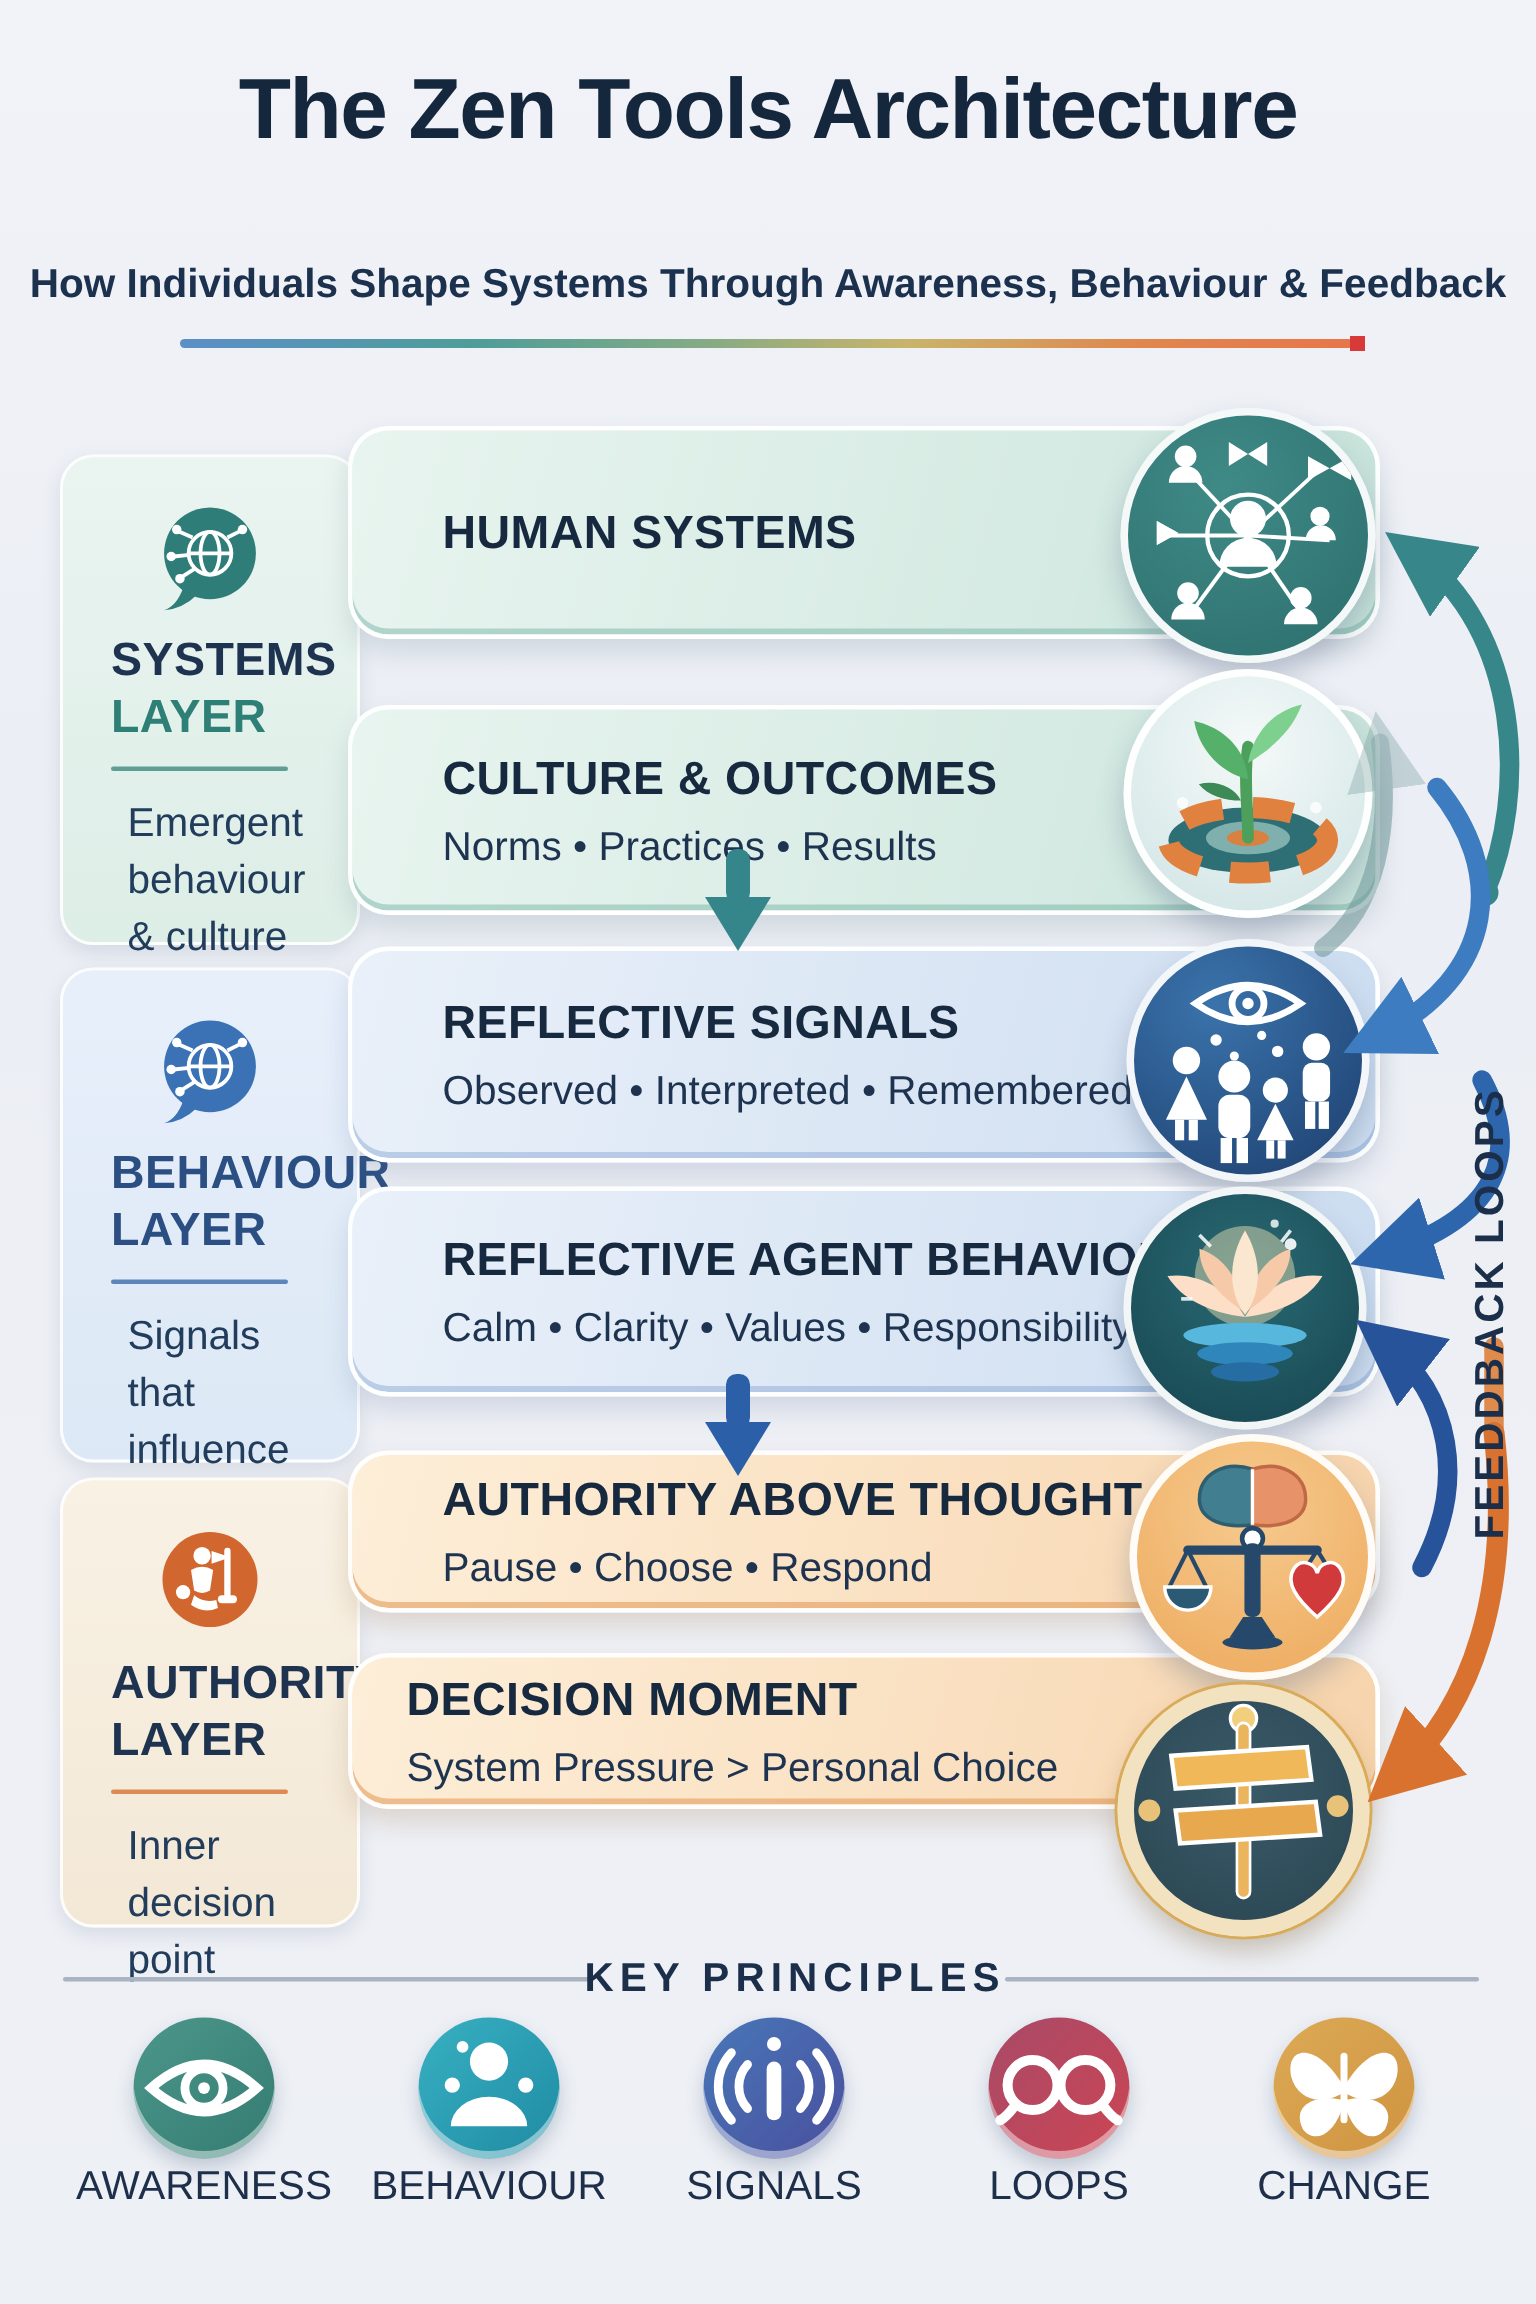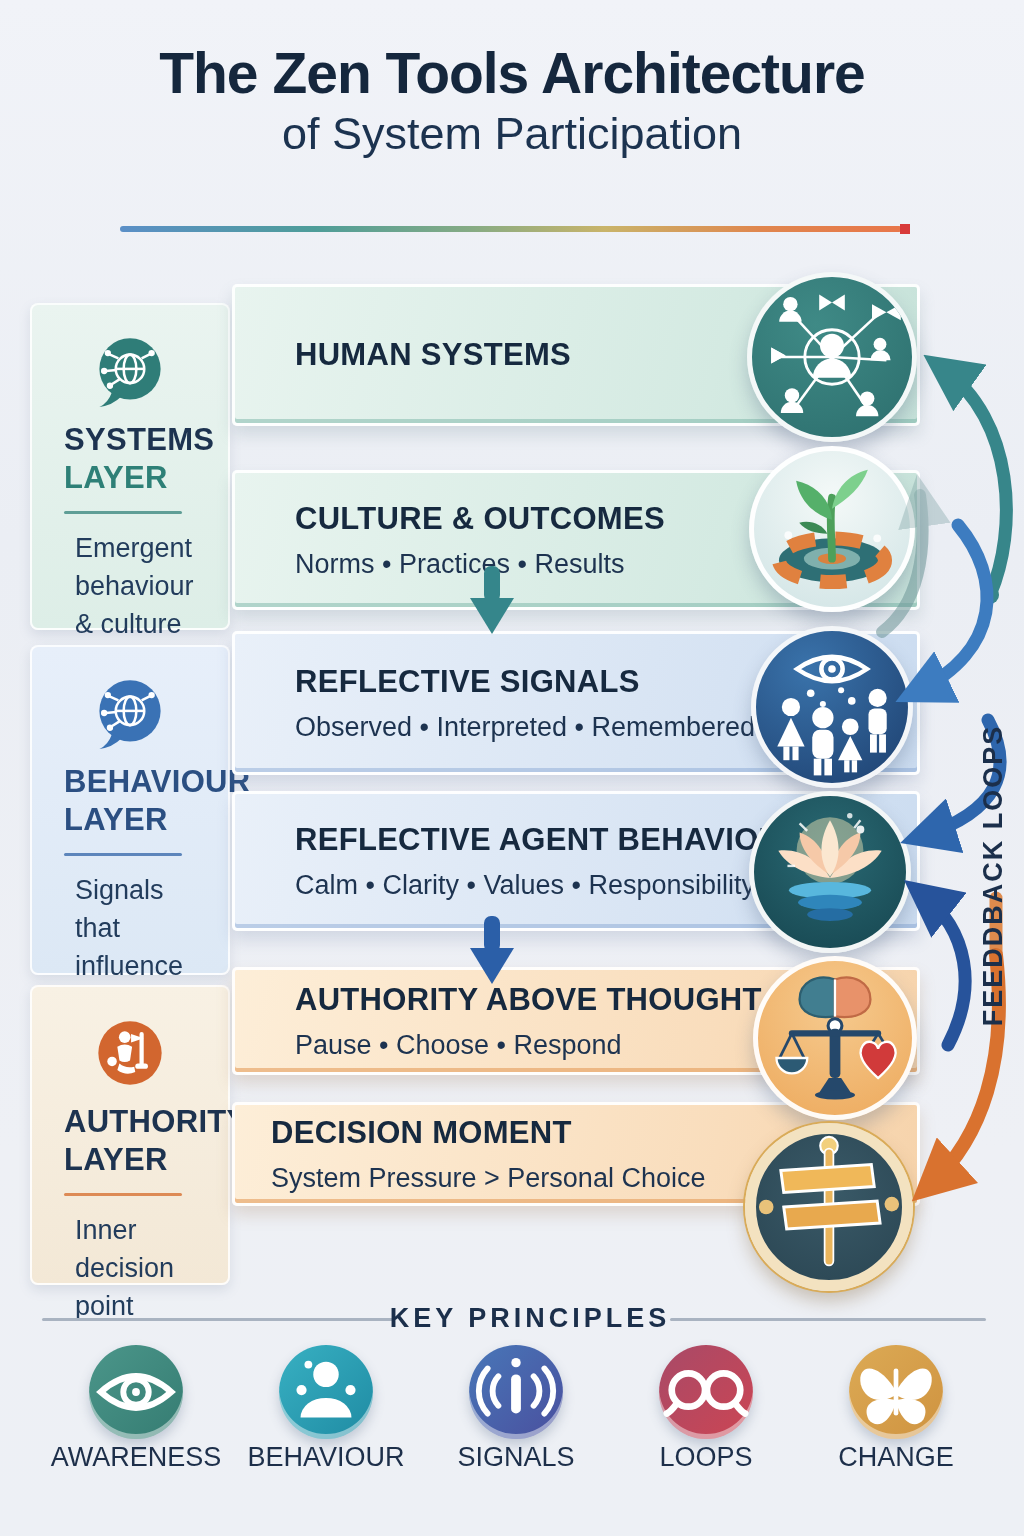--- a/index.html
+++ b/index.html
@@ -14,38 +14,38 @@
     font-size:57px; font-weight:700; letter-spacing:-1px; color:#15273d; }
   .title2 { position:absolute; top:108px; left:0; width:100%; text-align:center;
     font-size:45px; font-weight:400; color:#1c3350; }
   .subtitle { position:absolute; top:174px; left:0; width:100%; text-align:center;
     font-size:27px; font-weight:700; color:#1b314e; }
   .hdr-divider { position:absolute; top:226px; left:120px; width:782px; height:6px; border-radius:3px;
     background:linear-gradient(90deg,#5b8fc7 0%,#4e9d99 25%,#86ab84 45%,#c9b46a 62%,#e0864e 82%,#e8764a 100%); }
   .hdr-divider::after { content:""; position:absolute; right:-8px; top:-2px; width:10px; height:10px; background:#d83a3a; }
 
   
-  .layer-panel { position:absolute; left:30px; width:200px; border-radius:8px;
+  .layer-panel { position:absolute; left:40px; width:200px; border-radius:22px;
     box-shadow:0 5px 12px rgba(110,130,155,.18); border:2px solid rgba(255,255,255,.85); }
   .lp1 { top:303px; height:327px; background:linear-gradient(180deg,#eaf4f0,#ddeee7); }
   .lp2 { top:645px; height:330px; background:linear-gradient(180deg,#e7effa,#dce8f5); }
   .lp3 { top:985px; height:300px; background:linear-gradient(180deg,#f8f1e4,#f3e8d6); }
   .layer-icon { display:block; margin:28px auto 12px auto; width:76px; height:76px; }
   .layer-name { padding-left:32px; font-size:31px; font-weight:700; line-height:1.22; letter-spacing:.3px; }
   .lp1 .n1 { color:#1d3350; } .lp1 .n2 { color:#2e8077; }
   .lp2 .n1, .lp2 .n2 { color:#2b4f82; }
   .lp3 .n1, .lp3 .n2 { color:#1d3350; }
   .layer-divider { width:118px; height:3px; margin:14px 0 15px 32px; border-radius:2px; }
   .lp1 .layer-divider { background:#5f9e96; }
   .lp2 .layer-divider { background:#5c85bb; }
   .lp3 .layer-divider { background:#dd8a55; }
   .layer-desc { padding:0 16px 0 43px; font-size:27px; line-height:1.42; color:#223c5c; }
 
   
-  .card { position:absolute; left:232px; width:688px; border-radius:5px; padding-left:60px;
+  .card { position:absolute; left:232px; width:688px; border-radius:27px; padding-left:60px;
     display:flex; flex-direction:column; justify-content:center; gap:12px;
     border:3px solid rgba(255,255,255,.95);
     box-shadow:0 9px 16px rgba(100,120,150,.20); }
   .card-mint { background:linear-gradient(105deg,#e8f4ef 0%,#d4eae2 70%,#c6e2d9 100%);
     box-shadow:0 9px 16px rgba(100,130,140,.20), inset 0 -4px 0 rgba(110,175,160,.45); }
   .card-blue { background:linear-gradient(105deg,#e9f0f9 0%,#d6e3f3 70%,#cbdcf0 100%);
     box-shadow:0 9px 16px rgba(100,120,160,.20), inset 0 -4px 0 rgba(120,155,205,.40); }
   .card-peach { background:linear-gradient(105deg,#fdeed8 0%,#f9ddbc 70%,#f6d3ab 100%);
     box-shadow:0 9px 16px rgba(160,120,80,.22), inset 0 -4px 0 rgba(225,150,80,.55); }
   .c1 { top:284px; height:142px; } .c2 { top:449px; height:140px;margin-top:21px; }
@@ -94,21 +94,21 @@
   .principle-label { position:absolute; top:1442px; width:190px; text-align:center;
     font-size:27px; color:#1d2f4a; }
   .pl1 { left:41px; } .pl2 { left:231px; } .pl3 { left:421px; } .pl4 { left:611px; } .pl5 { left:801px; }
 </style>
 </head>
 <body>
 
 <div class="canvas">
 
   <div class="title1">The Zen Tools Architecture</div>
-  <div class="title2">of System Participation</div>
+  <div class="subtitle">How Individuals Shape Systems Through Awareness, Behaviour &amp; Feedback</div>
   <div class="hdr-divider"></div>
 
   <div class="layer-panel lp1">
     <svg class="layer-icon" viewBox="0 0 72 72">
       <circle cx="36" cy="34" r="29" fill="#2f7d78"></circle>
       <path d="M19,56 Q15,67 7,70 Q19,69 28,60 z" fill="#2f7d78"></path>
       <g stroke="#fff" stroke-width="2.4" fill="none">
         <circle cx="36" cy="34" r="13.5"></circle>
         <ellipse cx="36" cy="34" rx="6" ry="13.5"></ellipse>
         <line x1="22.5" y1="34" x2="49.5" y2="34"></line>

